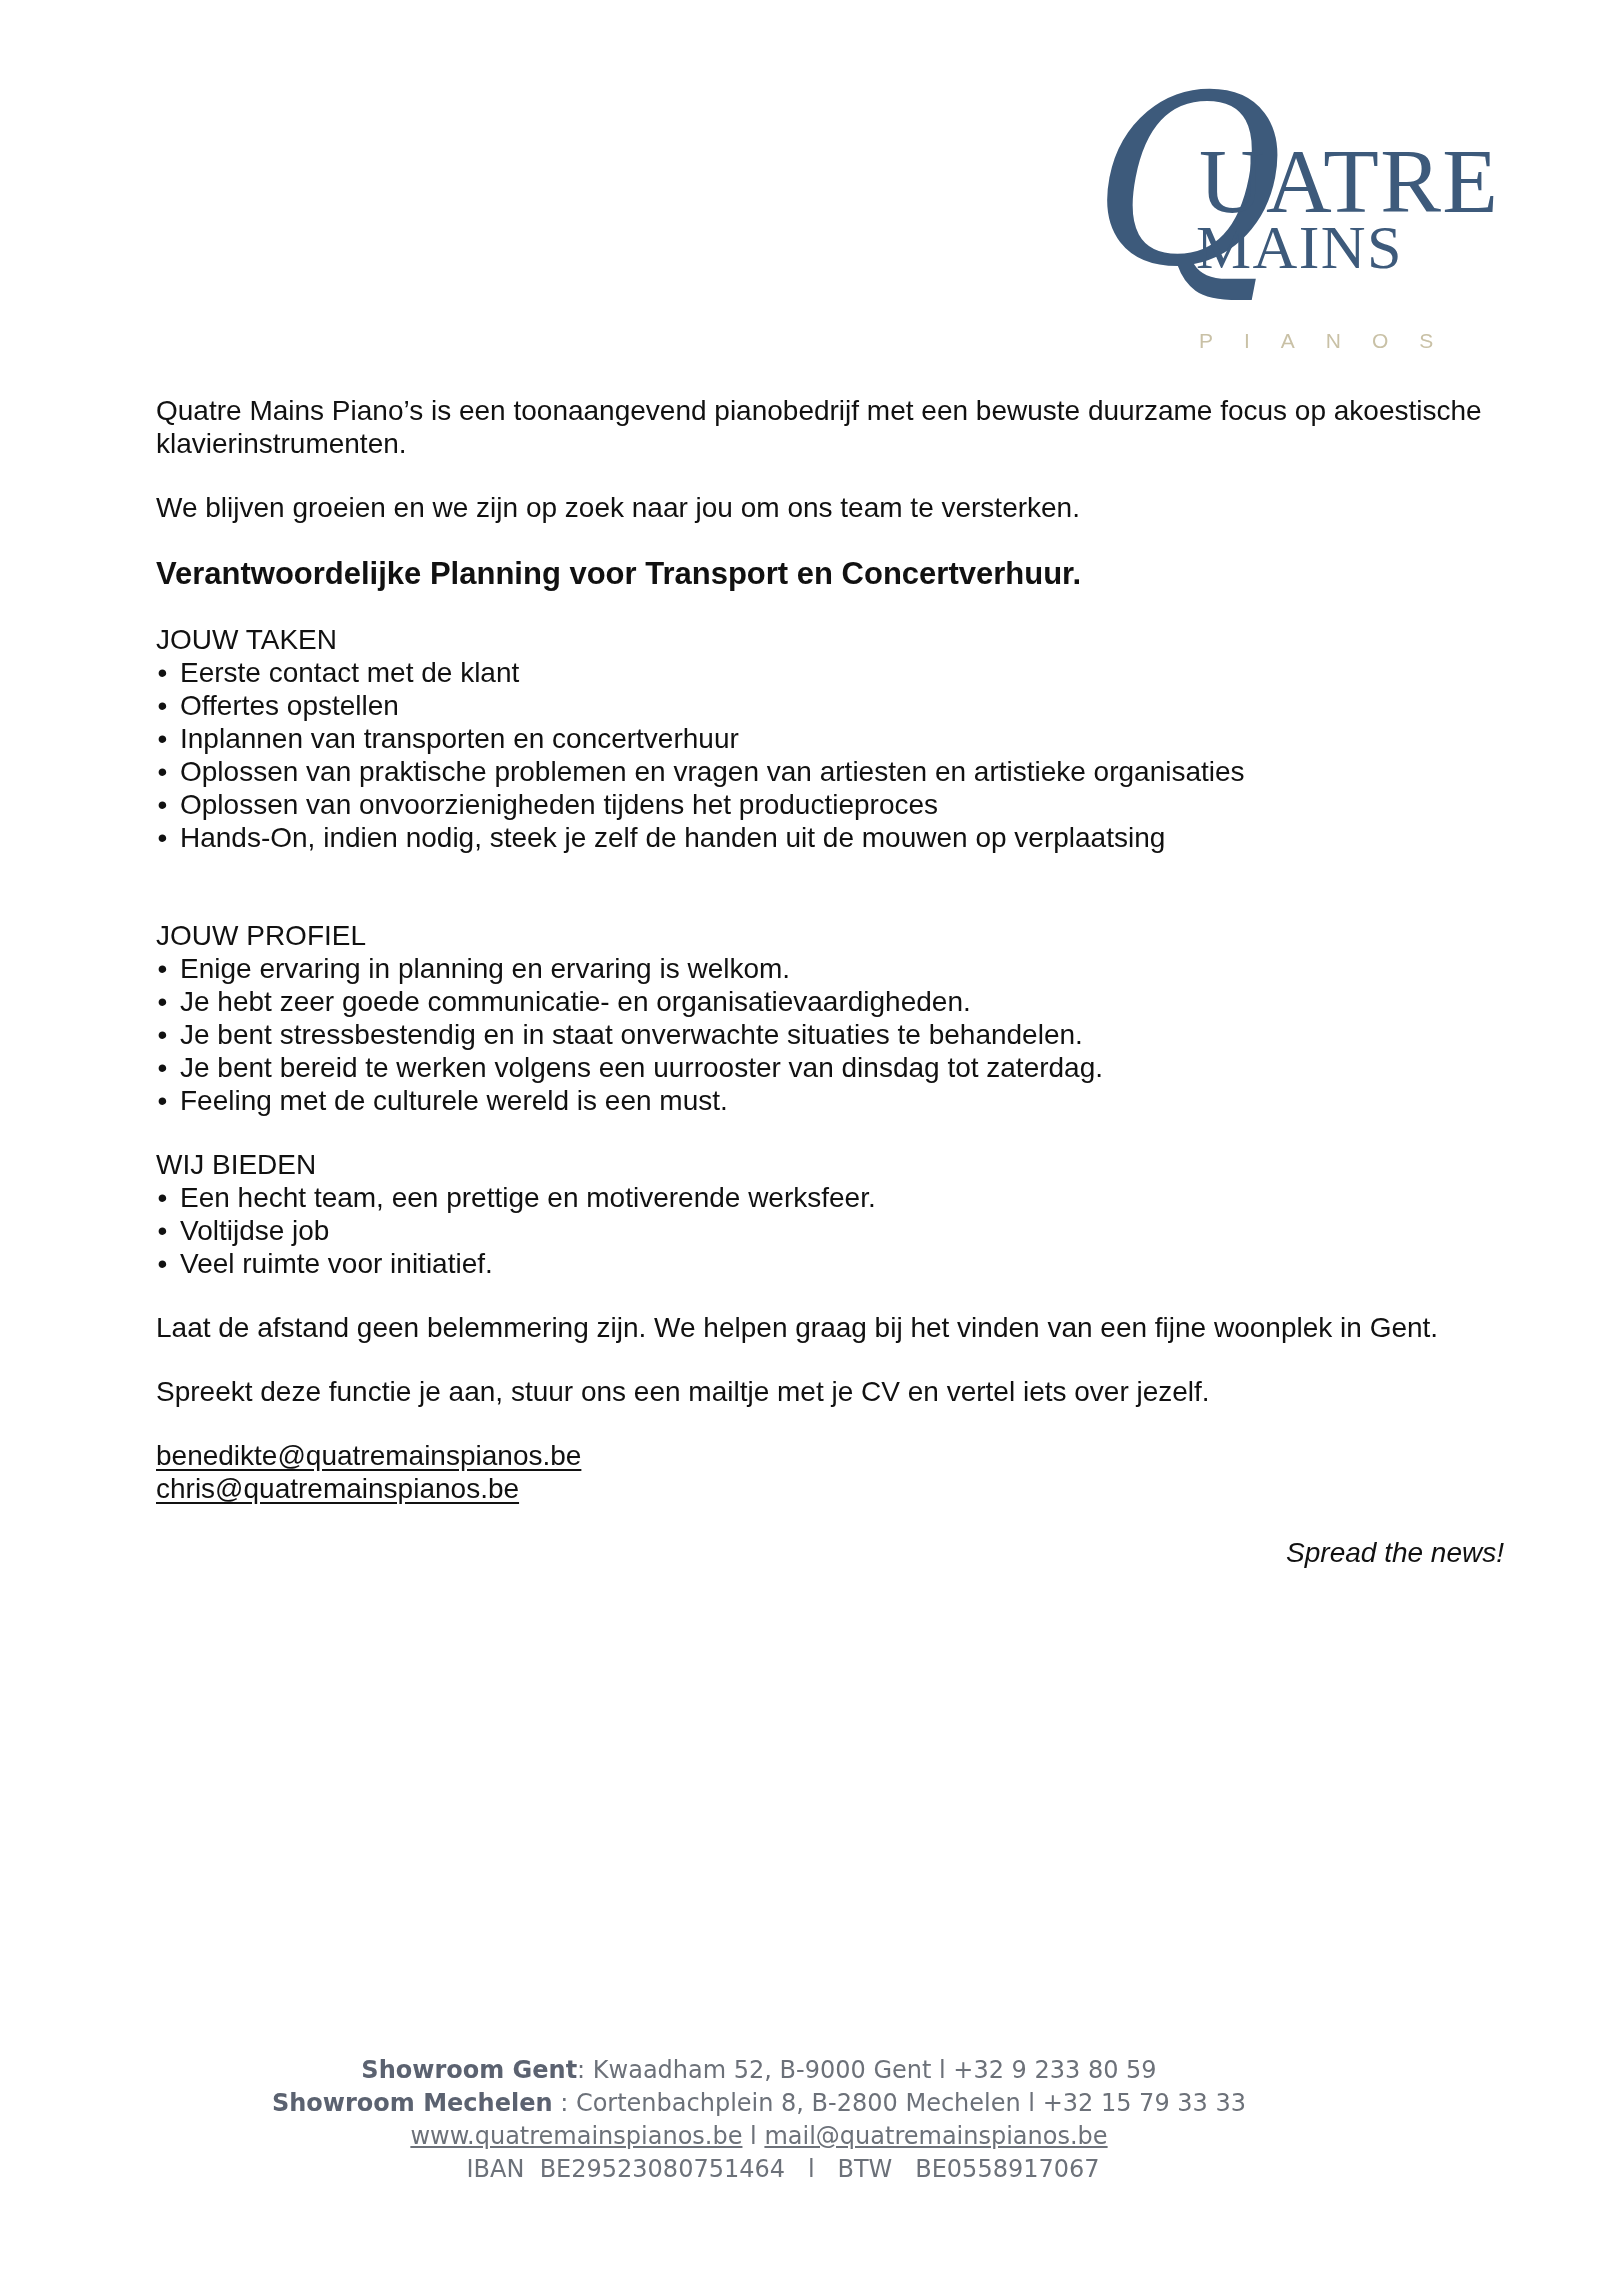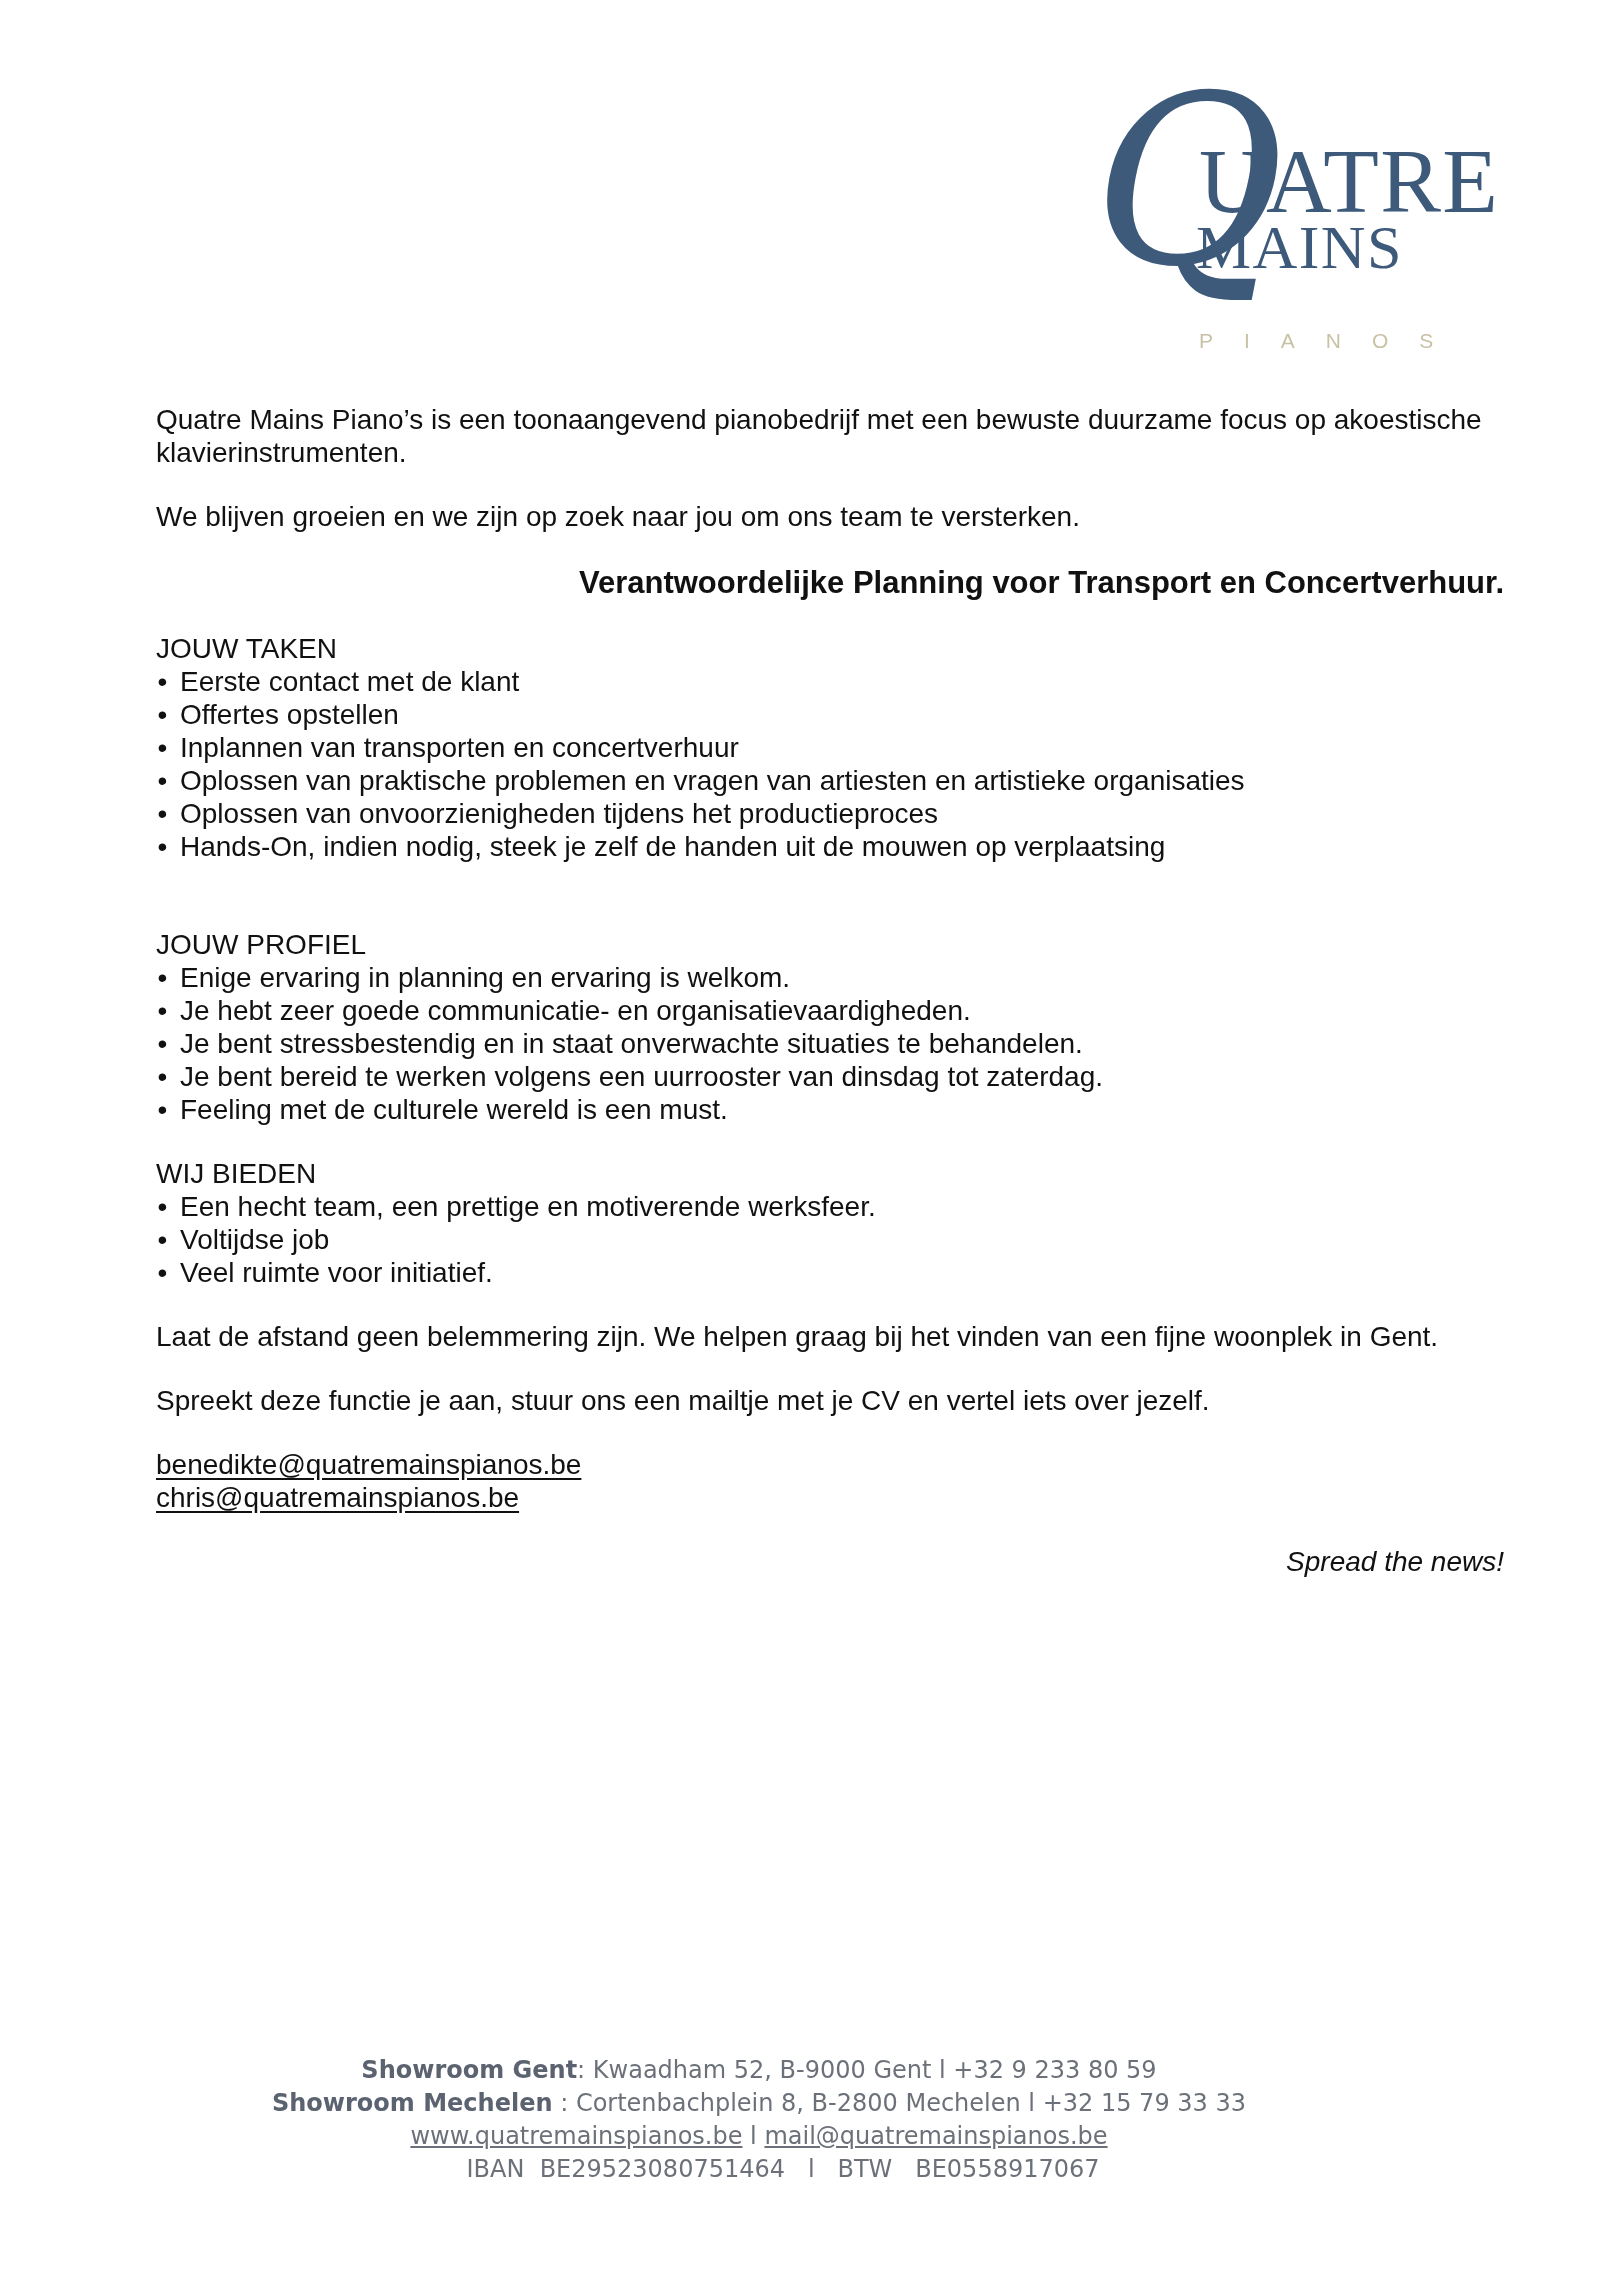--- a/index.html
+++ b/index.html
@@ -9,25 +9,25 @@
   .logo { position: absolute; left: 1093px; top: 92px; width: 440px; height: 270px; }
   .logo .q { position: absolute; left: 0px; top: -28px; font-family: "DejaVu Serif", serif;
              font-size: 234px; font-style: italic; color: #3d5a7b; line-height: 1; }
   .logo .w1 { position: absolute; left: 106px; top: 44px; font-family: "Liberation Serif", serif;
               font-size: 91px; color: #3d5a7b; letter-spacing: 1.4px; line-height: 1; }
   .logo .w2 { position: absolute; left: 103px; top: 124px; font-family: "Liberation Serif", serif;
               font-size: 62px; color: #3d5a7b; letter-spacing: 1.4px; line-height: 1; }
   .logo .sub { position: absolute; left: 106px; top: 238px; font-family: "Liberation Sans", sans-serif;
                font-size: 21px; color: #c9c1a6; letter-spacing: 31px; line-height: 1; }
 
-  .content { position: absolute; left: 156px; top: 403px; width: 1348px; font-size: 28px; line-height: 33px; }
+  .content { position: absolute; left: 156px; top: 394px; width: 1348px; font-size: 28px; line-height: 33px; }
   .content p { margin: 0; }
   .gap-s { height: 31px; }
   .gap-l { height: 65px; }
-  h1 { margin: 0; font-size: 31px; font-weight: bold; line-height: 37px; text-align: right; }
+  h1 { margin: 0; font-size: 31px; font-weight: bold; line-height: 37px; }
   .section-head { margin: 0; }
   ul { list-style: none; margin: 0; padding: 0; }
   li { position: relative; padding-left: 24px; }
   li::before { content: "\2022"; position: absolute; left: 1.4px; top: 0; }
   a.mail { color: #111111; text-decoration: underline; text-underline-offset: 3.5px; }
   .italic { font-style: italic; text-align: right; }
 
   .footer { position: absolute; left: 0; top: 2054px; width: 1518px; text-align: center;
             font-size: 24px; line-height: 33px; color: #6c7179; font-family: "DejaVu Sans", sans-serif; }
   .footer .bold { font-weight: bold; color: #5b6270; }

